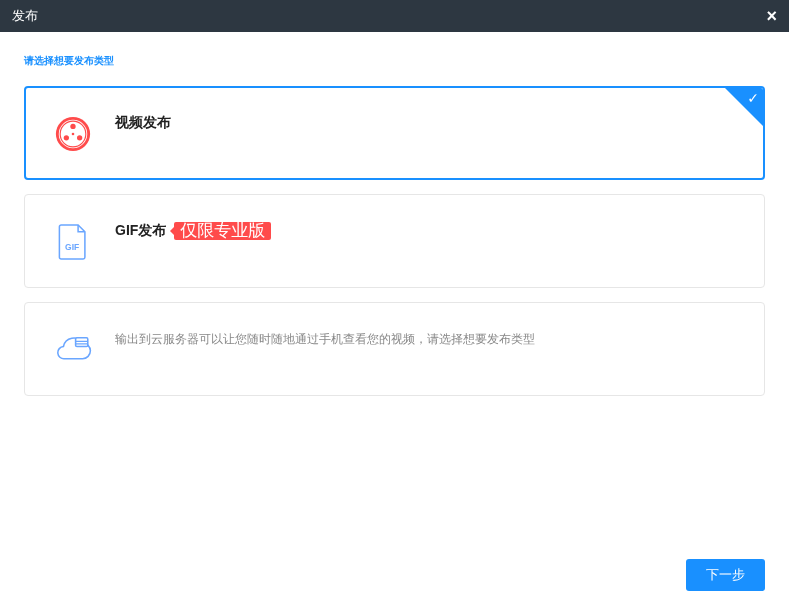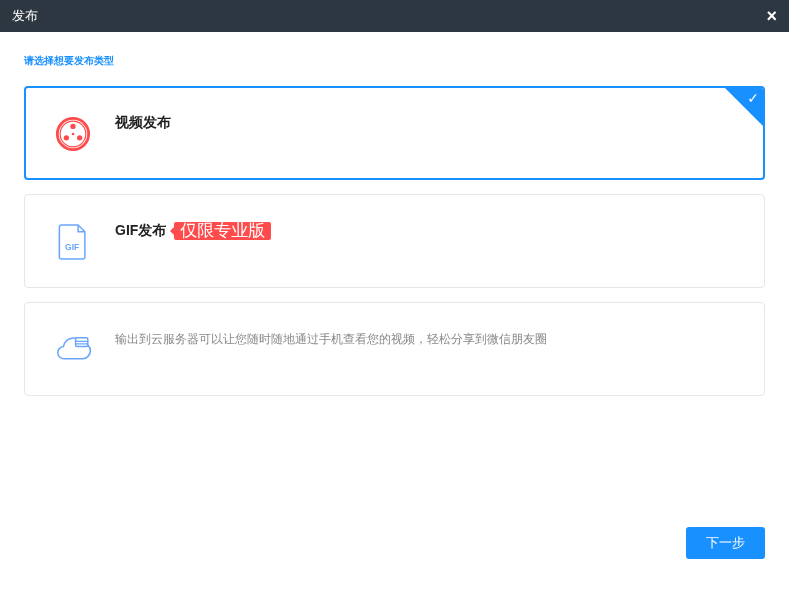--- a/index.html
+++ b/index.html
@@ -110,21 +110,21 @@
     border-width: 4px 4px 4px 0;
     border-color: transparent #ff4b4b transparent transparent;
   }
   .option .desc {
     font-size: 12px;
     color: #888;
     line-height: 1.5;
   }
   .footer {
     position: absolute;
-    bottom: 32px;
+    bottom: 0;
     right: 24px;
   }
   .next-btn {
     background: #1990ff;
     color: #fff;
     border: none;
     border-radius: 3px;
     padding: 7px 20px;
     font-size: 13px;
     cursor: pointer;
@@ -181,20 +181,20 @@
   <div class="option">
     <div class="icon-box">
       <svg viewBox="0 0 46 40" width="42" height="38">
         <path d="M34 30 a9 9 0 0 0 0 -18 a12 12 0 0 0 -22 4 a7 7 0 0 0 1 14 z" fill="#fff" stroke="#6aa6ff" stroke-width="1.8"></path>
         <rect x="26" y="6" width="14" height="10" rx="1.5" fill="#fff" stroke="#6aa6ff" stroke-width="1.8"></rect>
         <line x1="26" y1="10" x2="40" y2="10" stroke="#6aa6ff" stroke-width="1.5"></line>
         <line x1="26" y1="13" x2="40" y2="13" stroke="#6aa6ff" stroke-width="1.5"></line>
       </svg>
     </div>
     <div class="text-box">
-      <div class="desc">输出到云服务器可以让您随时随地通过手机查看您的视频，轻松分享到微信朋友圈</div>
+      <div class="desc">输出到云服务器可以让您随时随地通过手机查看您的视频，请选择想要发布类型</div>
     </div>
   </div>
 
   <div class="footer">
     <button class="next-btn">下一步</button>
   </div>
 </div>
 
 </body></html>

